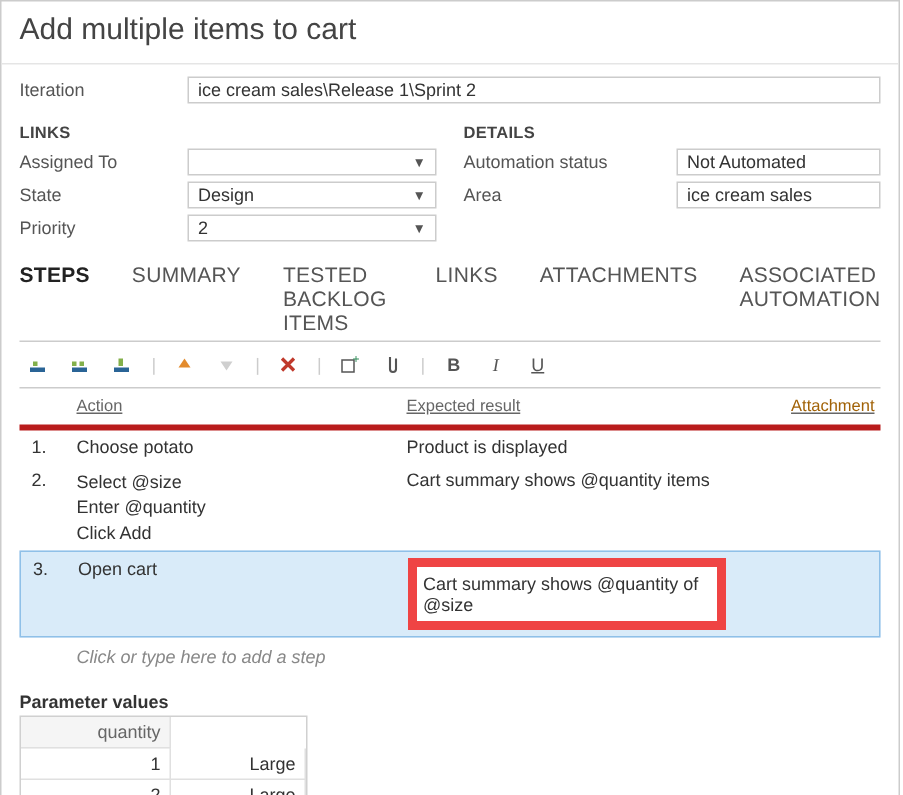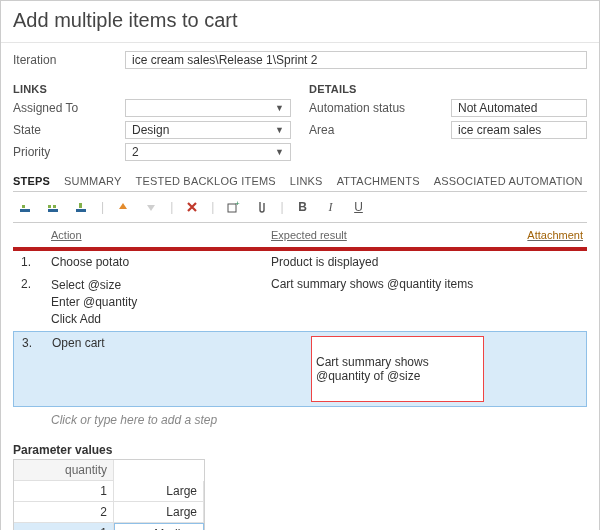--- a/index.html
+++ b/index.html
@@ -42,25 +42,25 @@
     font-size: 11px;
     font-weight: 700;
     letter-spacing: 0.2px;
     color: #444;
     margin: 10px 0 4px 0;
   }
   .two-col { display: flex; gap: 18px; }
   .col { flex: 1; }
   .tabs {
     display: flex;
-    gap: 14px;
+    gap: 28px;
     border-bottom: 1px solid #ccc;
     margin-top: 10px;
     padding-bottom: 4px;
-    font-size: 11px;
+    font-size: 14px;
     color: #555;
   }
   .tab { cursor: pointer; letter-spacing: 0.2px; }
   .tab.active { font-weight: 700; color: #222; }
   .toolbar {
     display: flex;
     align-items: center;
     gap: 10px;
     padding: 6px 4px;
     border-bottom: 1px solid #ccc;
@@ -84,25 +84,24 @@
     align-items: start;
   }
   .step-row.active {
     background: #d9ebf9;
     border: 1px solid #8fc0e8;
   }
   .step-num { color: #333; padding-left: 4px; }
   .attach-col { text-align: right; color: #a16207; }
   .edit-cell {
     background: #fff;
-    border: 1px solid #ef4444;
-    padding: 18px 4px;
+    border: 6px solid #ef4444;
+    padding: 4px 4px;
     min-height: 18px;
     margin-right: 8px;
-    margin-left: 39px;
   }
   .placeholder-step {
     padding: 6px 4px 6px 38px;
     font-style: italic;
     color: #888;
   }
   .param-head {
     font-weight: 600;
     color: #333;
     margin-top: 10px;

